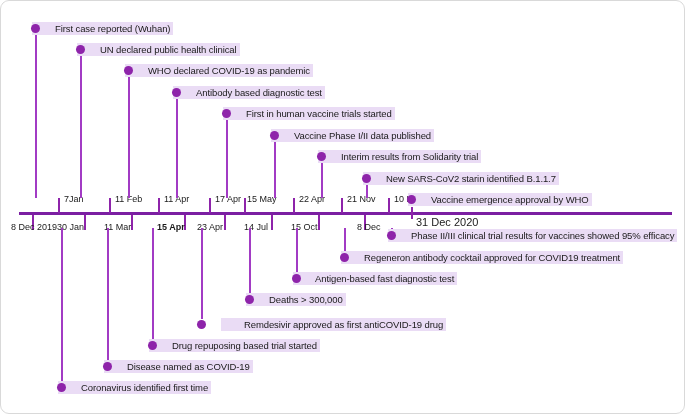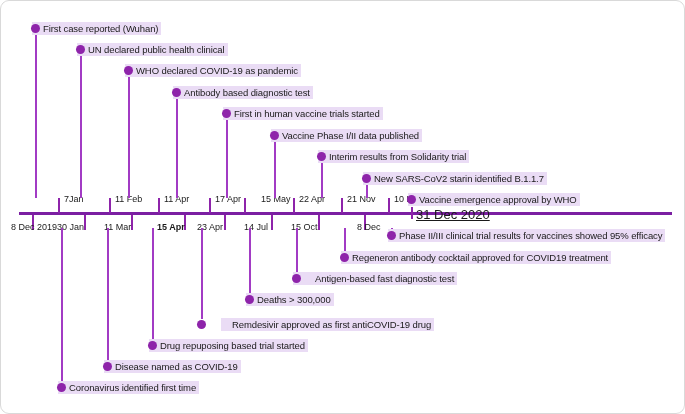--- a/index.html
+++ b/index.html
@@ -45,59 +45,59 @@
     position:absolute;
     background:#eadcf5;
     color:#1a1a1a;
     font-size:9.5px;
     line-height:13px;
     height:13px;
     padding:0 3px 0 0;
     white-space:nowrap;
     letter-spacing:-0.1px;
   }
-  .chip.padleft{padding-left:11px;}
+  .chip.padleft{padding-left:23px;}
   
   .tick{
     position:absolute;
     width:2px;
     background:#8e24aa;
   }
   .tick.up{height:15px;top:197px;}
   .tick.down{height:15px;top:214px;}
   .tick.small{height:7px;top:205px;}
   .datelabel{
     position:absolute;
     font-size:9px;
     line-height:11px;
     color:#1a1a1a;
     white-space:nowrap;
   }
   .datelabel.above{top:193px;}
   .datelabel.below{top:221px;}
-  .datelabel.end{top:208px;font-size:13px;text-decoration:underline;}
+  .datelabel.end{top:216px;font-size:11px;}
 </style>
 </head>
 <body>
 
 <div id="figure">
 
   <div id="axis-line"></div>
 
   <div id="ticks-above-layer">
       <div class="tick up" style="left: 57px;"></div>
       <div class="datelabel above" style="left: 63px;">7Jan</div>
       <div class="tick up" style="left: 108px;"></div>
       <div class="datelabel above" style="left: 114px;">11 Feb</div>
       <div class="tick up" style="left: 157px;"></div>
       <div class="datelabel above" style="left: 163px;">11 Apr</div>
       <div class="tick up" style="left: 208px;"></div>
       <div class="datelabel above" style="left: 214px;">17 Apr</div>
       <div class="tick up" style="left: 243px;"></div>
-      <div class="datelabel above" style="left: 260px;">15 May</div>
+      <div class="datelabel above" style="left: 246px;">15 May</div>
       <div class="tick up" style="left: 292px;"></div>
       <div class="datelabel above" style="left: 298px;">22 Apr</div>
       <div class="tick up" style="left: 340px;"></div>
       <div class="datelabel above" style="left: 346px;">21 Nov</div>
       <div class="tick up" style="left: 387px;"></div>
       <div class="datelabel above" style="left: 393px;">10 Dec</div>
     </div>
   <div id="ticks-below-layer">
       <div class="tick down" style="left: 31px;"></div>
       <div class="datelabel below" style="left: 10px;">8 Dec 2019</div>

